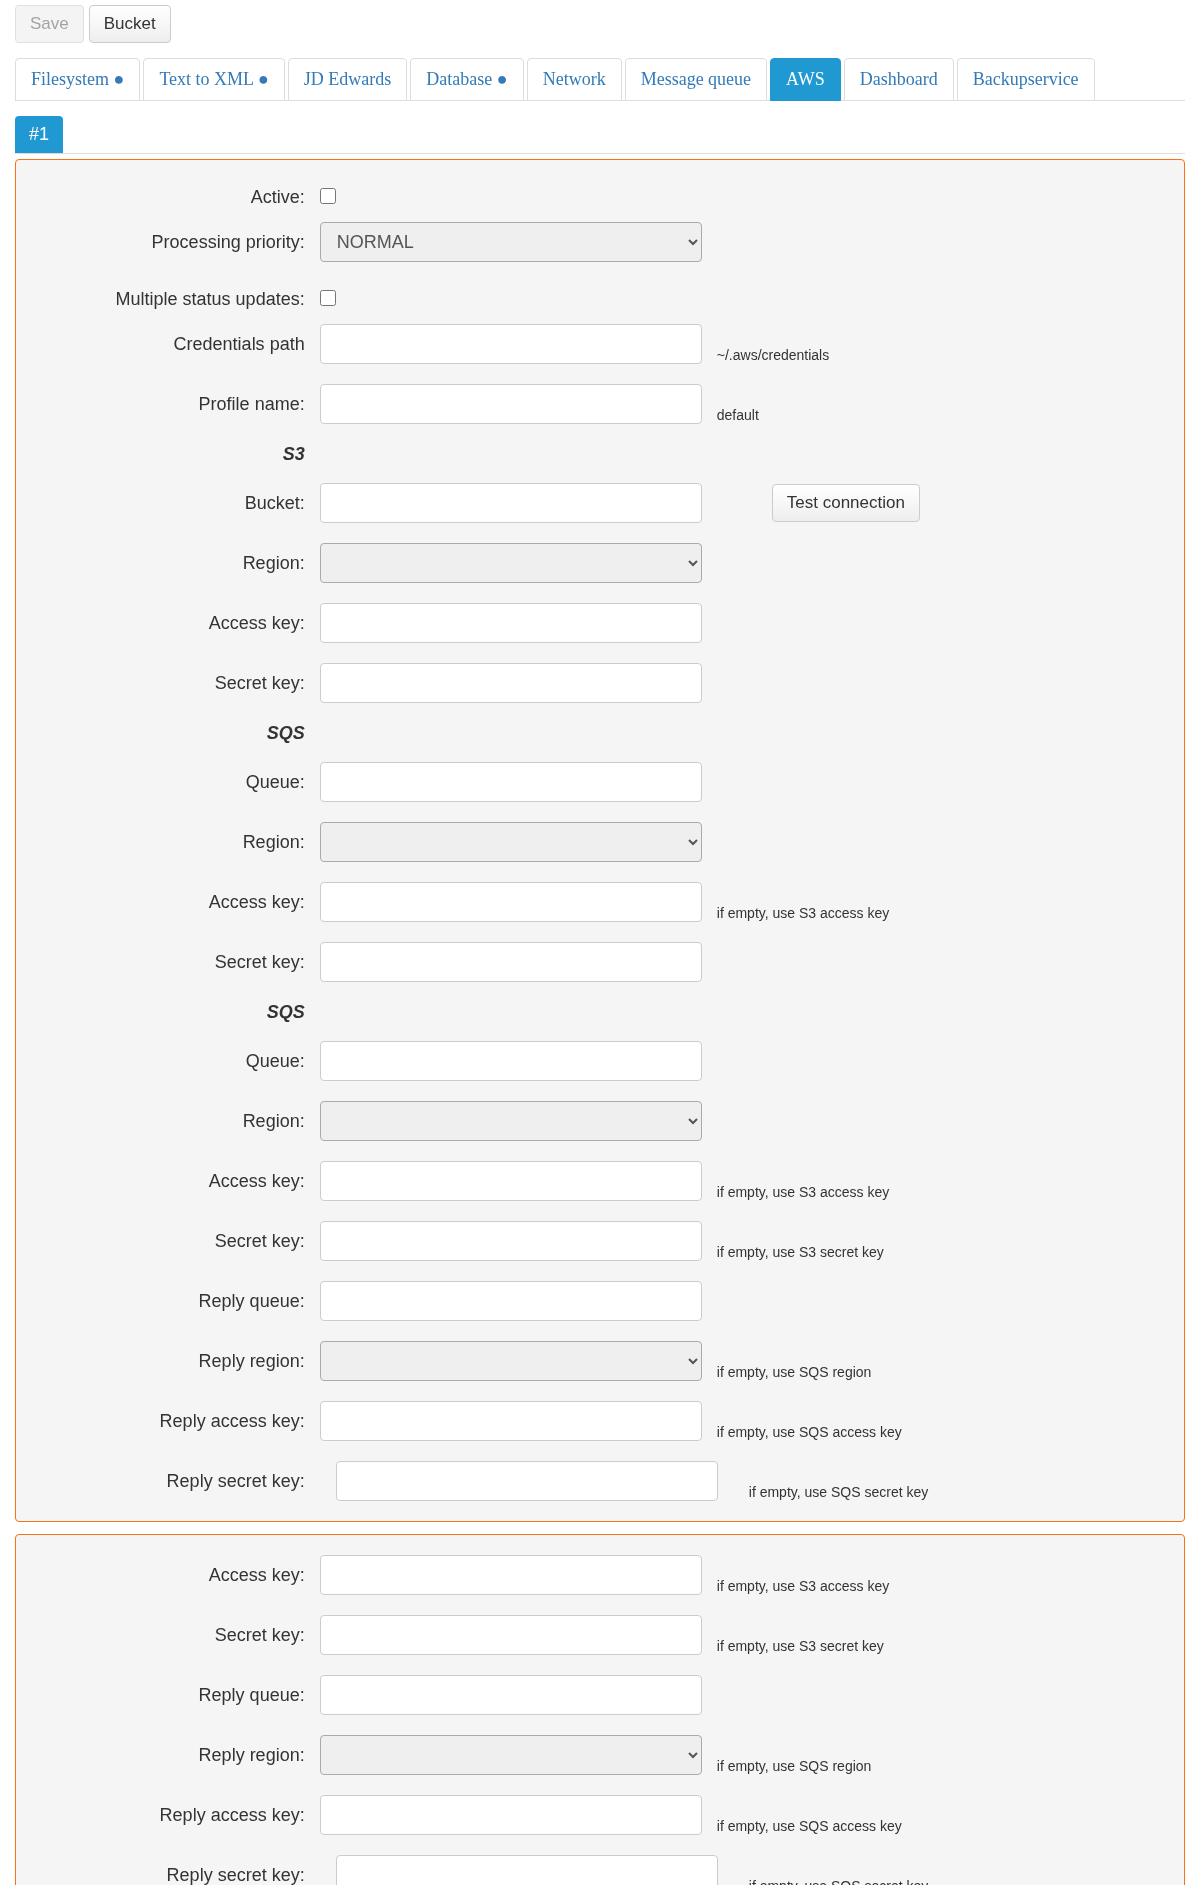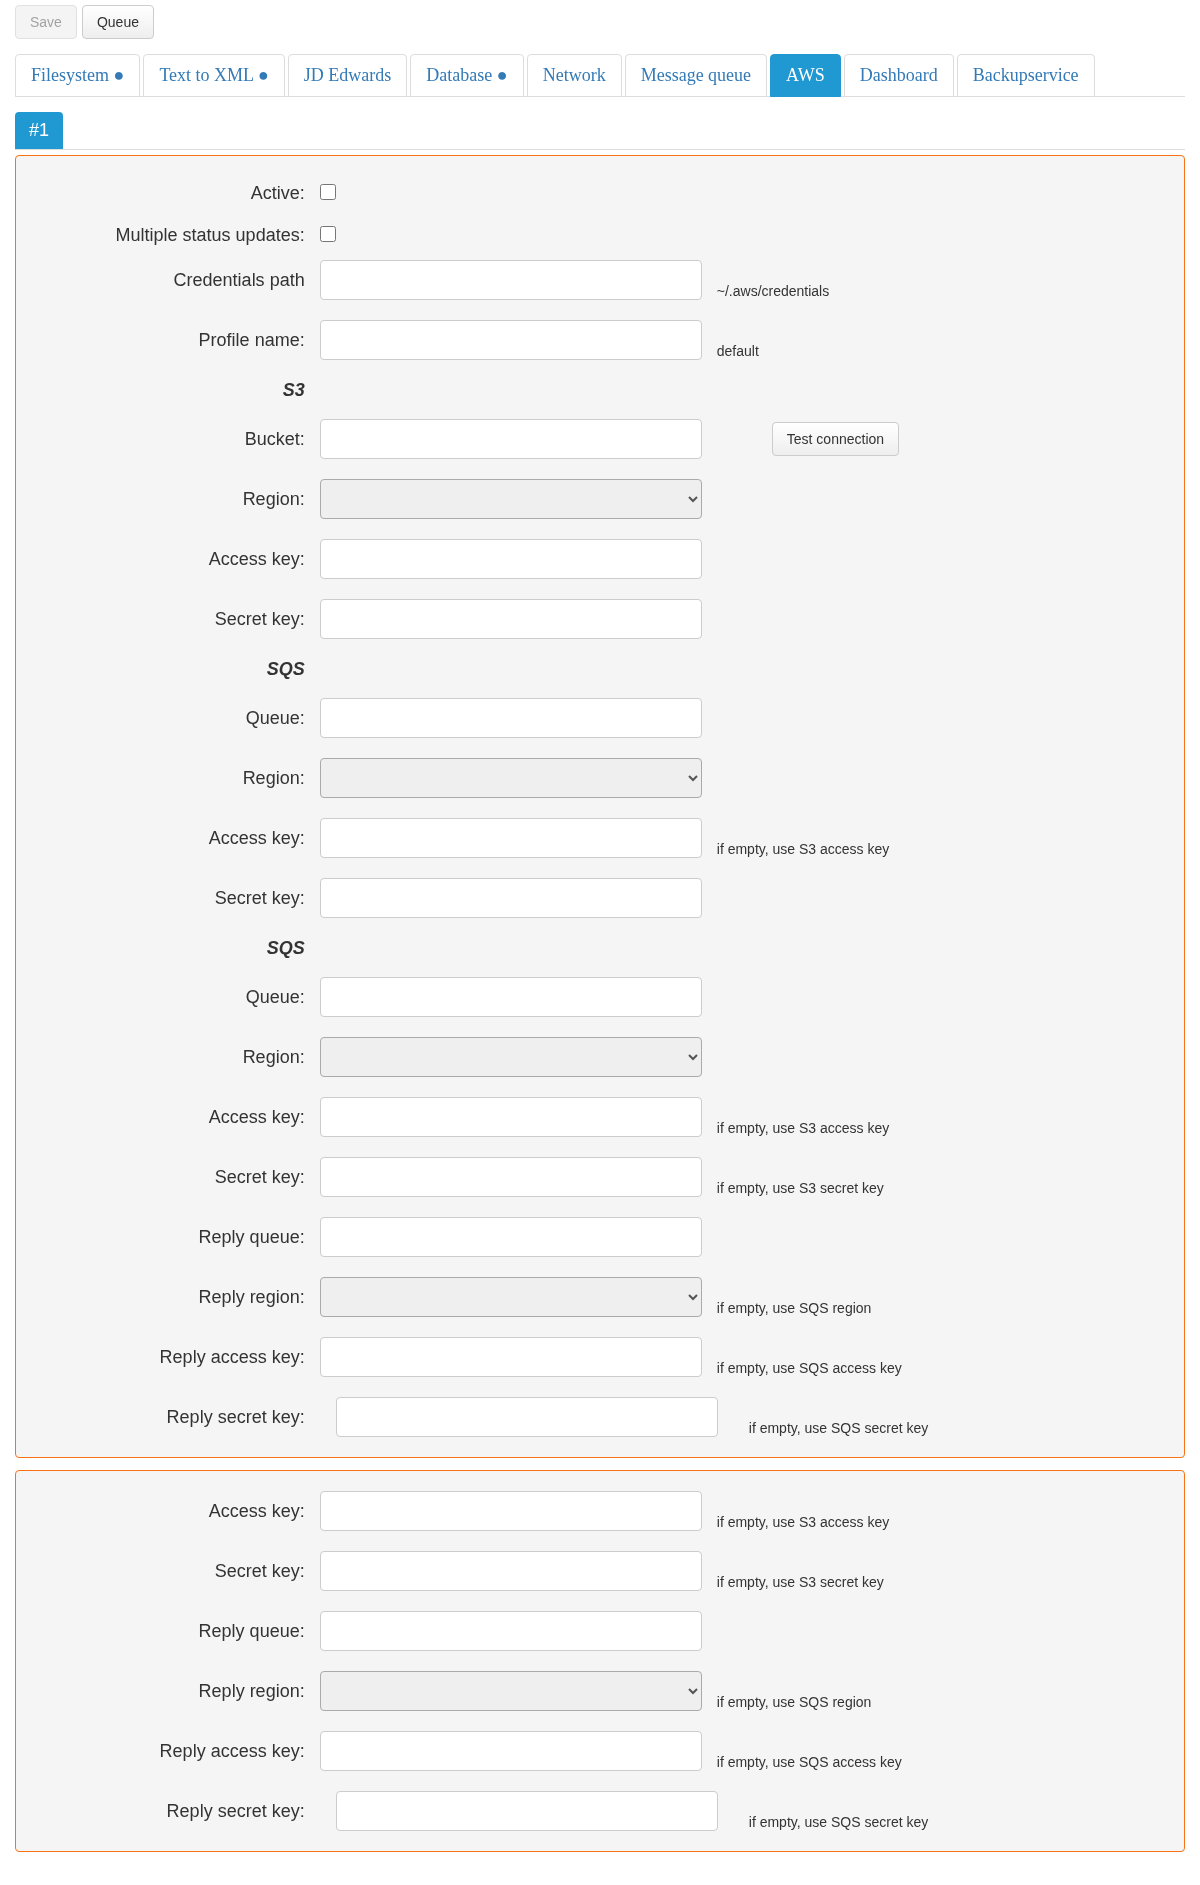--- a/index.html
+++ b/index.html
@@ -4,21 +4,21 @@
   <style>
     * { box-sizing: border-box; margin: 0; padding: 0; }
     body { font-family: "Helvetica Neue", Helvetica, Arial, sans-serif; font-size: 18px; color: #333; background: #fff; width: 1200px; }
     .container { padding: 0 15px; }
     .top-row { display: flex; justify-content: space-between; align-items: flex-start; padding-top: 5px; }
     .nav-tabs { display: flex; flex-wrap: wrap; gap: 3px; border-bottom: 1px solid #ddd; padding-bottom: 0; margin-bottom: 0; }
     .nav-tabs li { list-style: none; }
     .nav-tabs a { display: block; padding: 10px 15px; border: 1px solid #ddd; border-radius: 4px 4px 0 0; color: #337ab7; background: #fff; text-decoration: none; font-size: 18px; margin-bottom: -1px; }
     .nav-tabs a.active { background: #2098d1; color: #fff; border-color: #2098d1; }
     .btn-group { display: flex; gap: 5px; }
-    .btn { padding: 8px 14px; border: 1px solid #ccc; border-radius: 4px; background: linear-gradient(#fff, #eee); font-size: 14px; color: #333; cursor: pointer; }
+    .btn { padding: 8px 14px; border: 1px solid #ccc; border-radius: 4px; background: linear-gradient(#fff, #eee); font-size: 17px; color: #333; cursor: pointer; }
     .btn.disabled { opacity: 0.6; cursor: not-allowed; background: #eee; color: #666; }
     .sub-nav-row { margin-top: 15px; font-family: Liberation Serif, serif; }
     .pagination { display: flex; gap: 3px; border-bottom: 1px solid #ddd; }
     .pagination li { list-style: none; }
     .pagination a { display: block; padding: 8px 14px; color: #337ab7; background: #fff; text-decoration: none; border-radius: 4px 4px 0 0; }
     .pagination a.active { background: #2098d1; color: #fff; }
     .well { background: #f5f5f5; border: 1px solid #f97316; border-radius: 4px; padding: 20px 0; margin-top: 5px; }
     .form-row { display: flex; align-items: center; margin-bottom: 20px; min-height: 34px; }
     .form-row:last-child { margin-bottom: 0; gap: 16px; }
     .form-row.tight { margin-bottom: 8px; }
@@ -33,21 +33,21 @@
     .test-btn-wrap { width: auto; padding-left: 55px; }
   </style>
 </head>
 <body>
 
 <div class="container">
 
   <div class="top-row">
     <div class="btn-group">
       <button class="btn disabled">Save</button>
-      <button class="btn">Queue</button>
+      <button class="btn">Bucket</button>
     </div>
   </div>
 
   <div class="sub-nav-row">
     <ul class="nav-tabs">
       <li>
           <a href="#">Filesystem ●</a>
         </li>
       <li>
           <a href="#">Text to XML ●</a>
@@ -82,20 +82,28 @@
       </li>
   </ul>
 
   <div class="well">
 
     <div class="form-row tight">
       <label class="form-label">Active:</label>
       <div><input type="checkbox" class="cb" style=""></div>
     </div>
 
+    <div class="form-row">
+      <label class="form-label">Processing priority:</label>
+      <div class="form-control-wrap">
+        <select class="form-control">
+          <option>NORMAL</option>
+        </select>
+      </div>
+    </div>
 
     <div class="form-row tight">
       <label class="form-label">Multiple status updates:</label>
       <div><input type="checkbox" class="cb" style=""></div>
     </div>
 
     <div class="form-row">
       <label class="form-label">Credentials path</label>
       <div class="form-control-wrap"><input type="text" class="form-control" style=""></div>
       <div class="form-hint">~/.aws/credentials</div>

